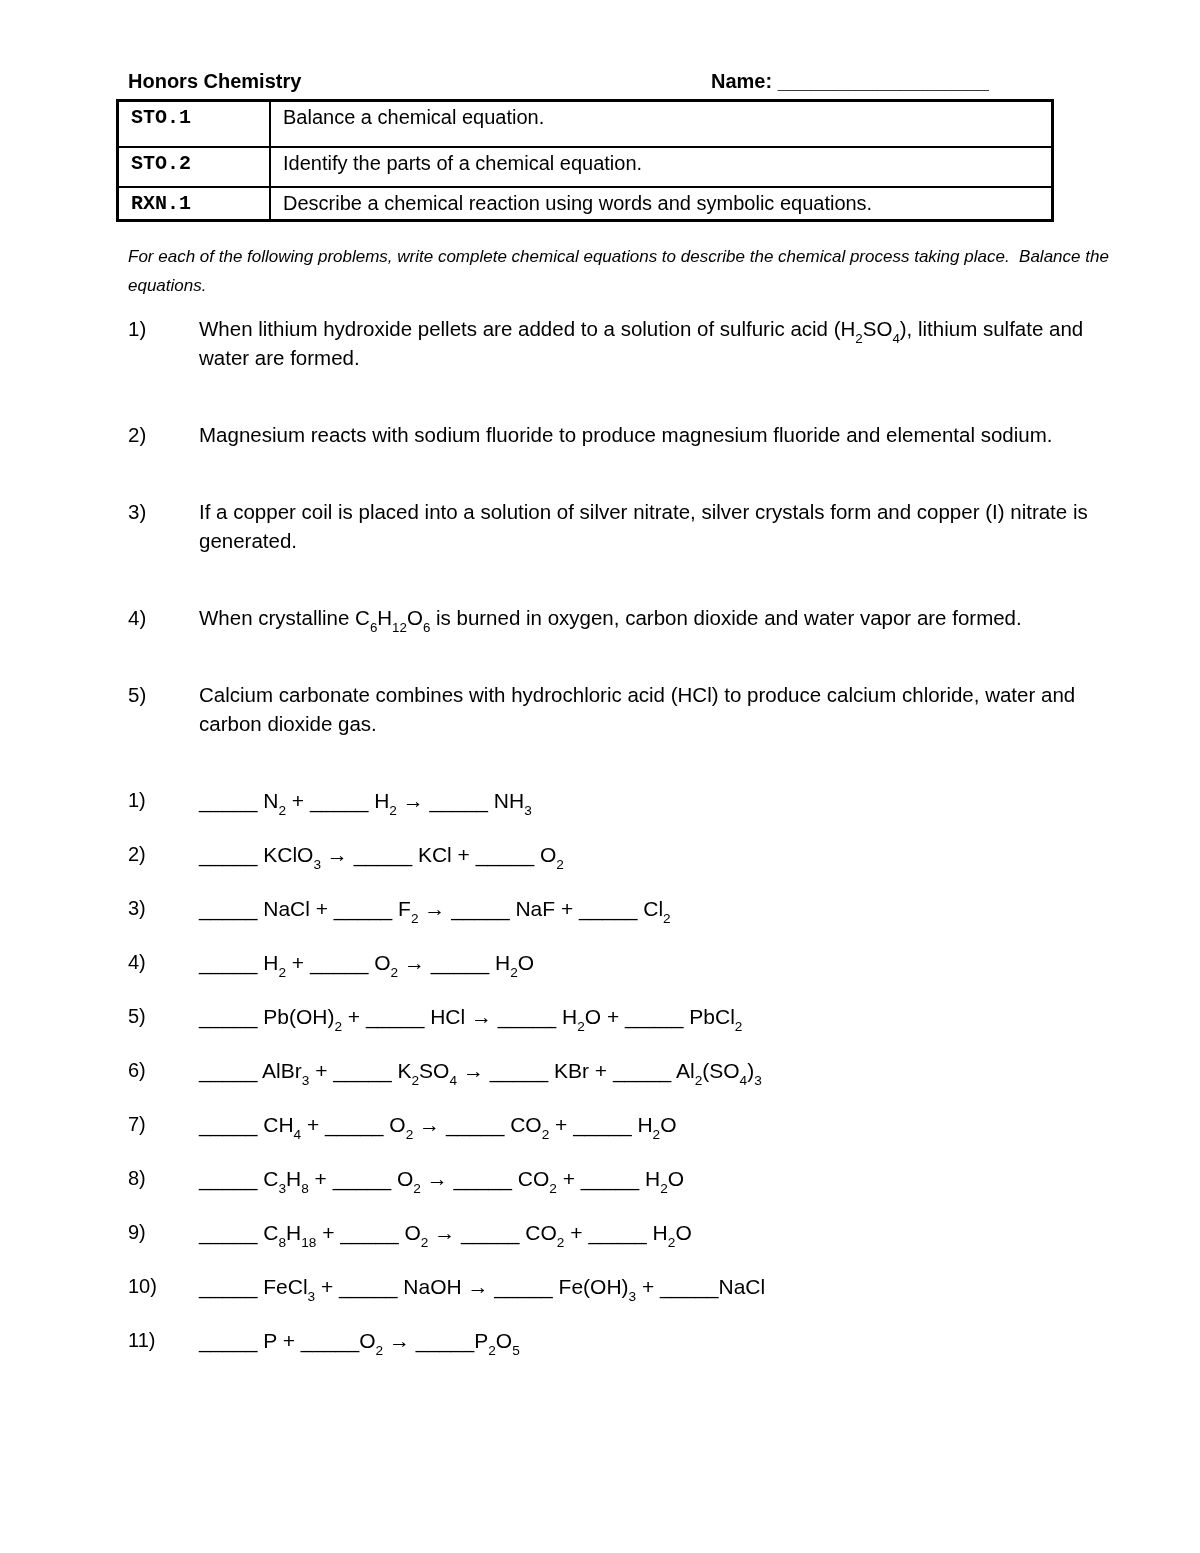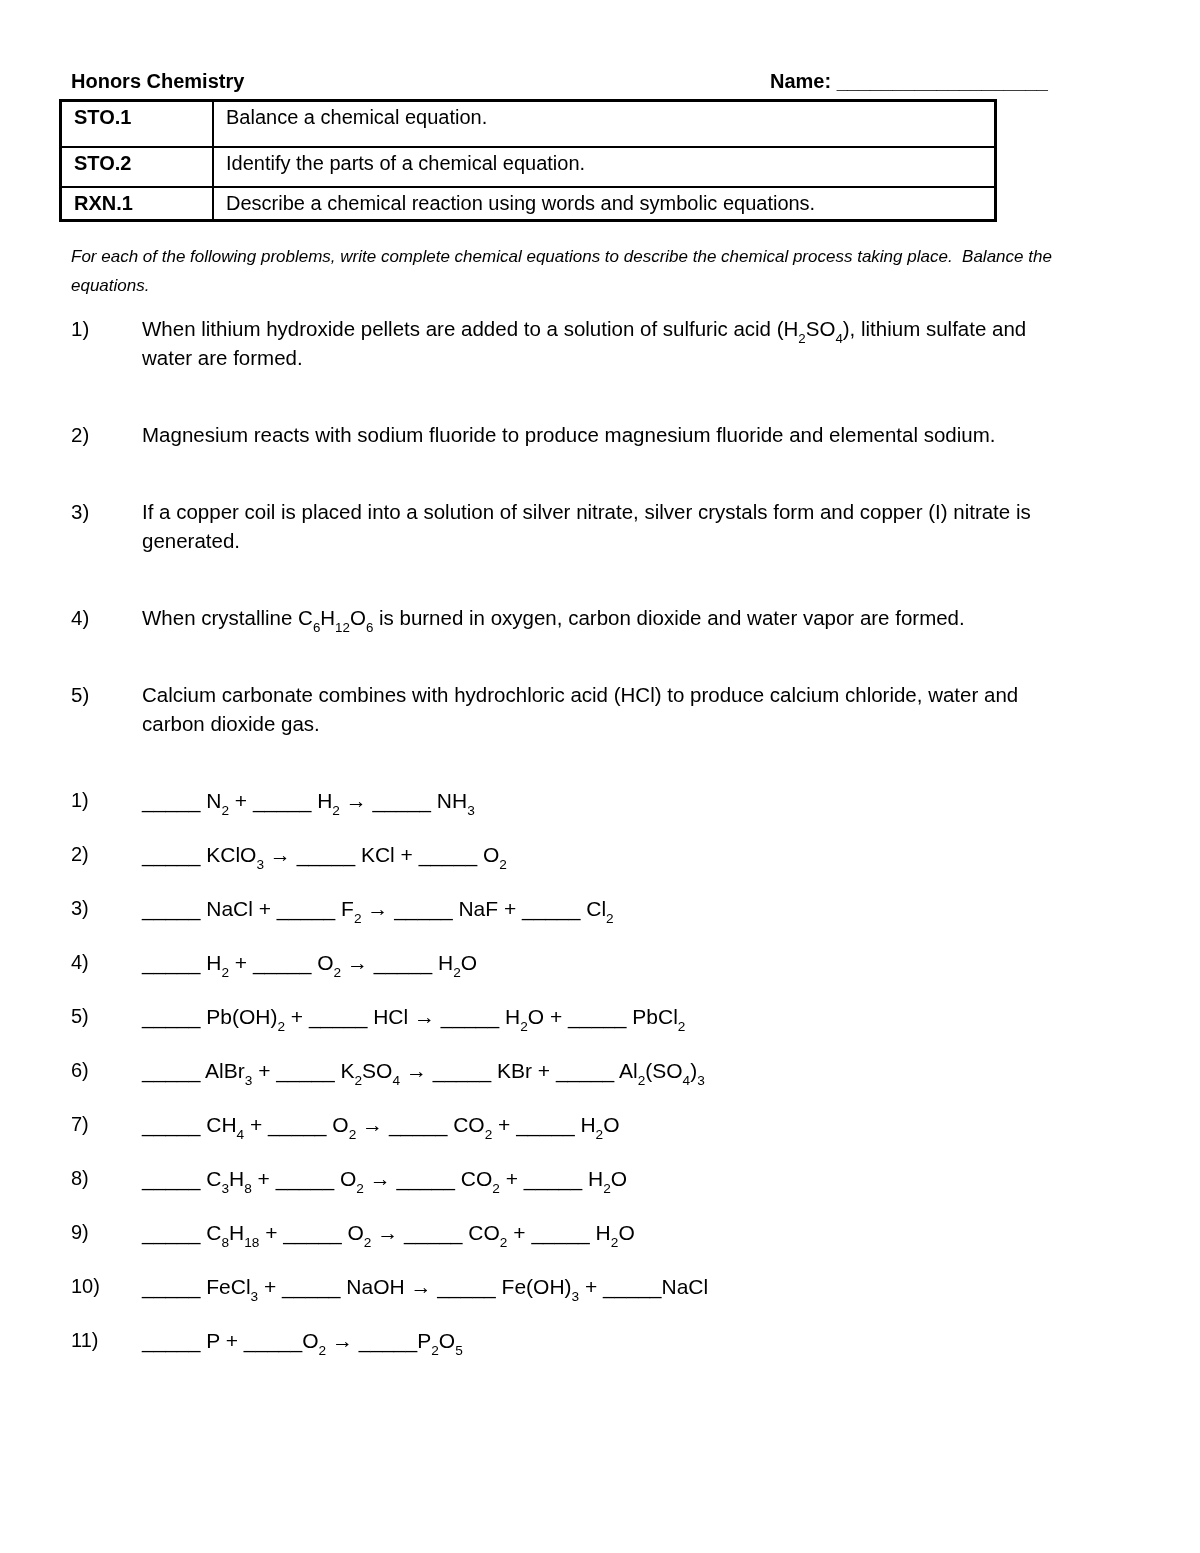--- a/index.html
+++ b/index.html
@@ -8,55 +8,56 @@
     background: #ffffff;
     color: #000000;
     font-family: "Liberation Sans", sans-serif;
   }
   .page {
     position: relative;
     width: 1200px;
     height: 1553px;
     background: #ffffff;
     box-sizing: border-box;
-    padding: 68px 95px 0 59px;
+    padding: 68px 95px 0 116px;
     overflow: hidden;
   }
   
   .hdr {
     display: flex;
     justify-content: space-between;
     align-items: flex-start;
     margin-left: 12px;
     font-size: 20px;
     font-weight: 600;
     line-height: 26px;
   }
   .hdr-left .subtitle { font-weight: 600; }
   .hdr-right {
-    margin-right: 57px;
+    margin-right: 116px;
     white-space: nowrap;
   }
   .name-blank { letter-spacing: 0; }
   
   table.objectives {
     border-collapse: collapse;
     width: 938px;
     margin-top: 5px;
     border: 3px solid #000;
     font-size: 20px;
   }
   table.objectives td {
     border: 2px solid #000;
     padding: 4px 12px;
     vertical-align: top;
   }
   table.objectives td.code {
     width: 126px;
     font-weight: bold;
+    font-family: Liberation Mono, monospace;
   }
   tr.r1 td { height: 36px; }
   tr.r2 td { height: 30px; }
   tr.r3 td { height: 20px; margin-top: 43px; }
   
   .instructions {
     font-style: italic;
     font-size: 17px;
     line-height: 29px;
     margin: 20px 0 14px 12px;

